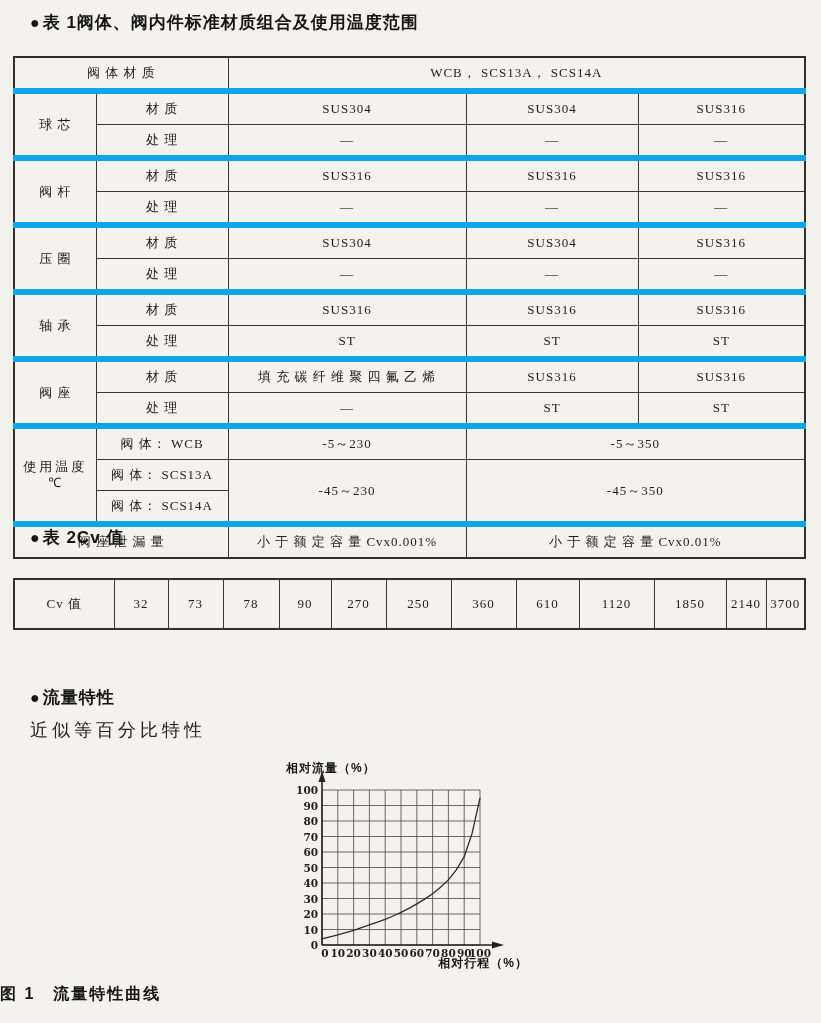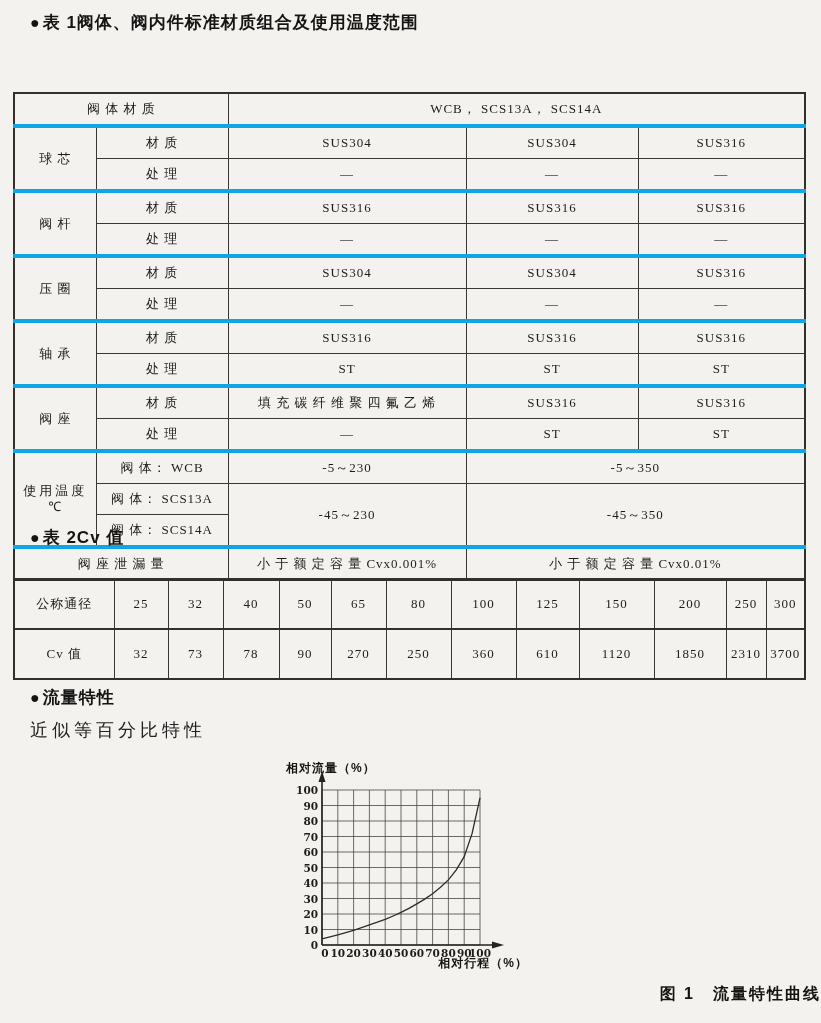--- a/index.html
+++ b/index.html
@@ -25,23 +25,23 @@
   }
   table{
     position:absolute;left:13px;border-collapse:collapse;table-layout:fixed;
   }
   table.spec{border:2px solid #33302c;}
   td{
     border:1px solid #3a3733;text-align:center;vertical-align:middle;
     font-size:13px;color:#1d1c1a;letter-spacing:1px;
     padding:0 2px;overflow:hidden;white-space:nowrap;
   }
-  #table1{top:56px;width:791px;margin-top:36px;}
+  #table1{top:56px;width:791px;}
   #table1 td{height:30px;}
-  #table1 tr.sep td{border-top:4px solid #0ea5e9;}
+  #table1 tr.sep td{border-top:6px solid #0ea5e9;}
   #table2{top:578px;width:791px;}
   #table2 td{height:48px;}
   #table2 tr.sep td{border-top:2px solid #33302c;}
   .temp-unit{display:block;line-height:1.1;}
   .temp-name{display:block;line-height:1.3;letter-spacing:3px;text-align:center;}
   #chart-wrap{position:absolute;left:278px;top:756px;width:270px;height:222px;}
   #chart-wrap svg{display:block;}
   .grid{stroke:#4a4641;stroke-width:0.8;}
   .axis{stroke:#24221f;stroke-width:1.6;}
   .arrow{fill:#24221f;}
@@ -49,21 +49,21 @@
     font-family:"DejaVu Serif", serif;font-size:10.5px;font-weight:700;fill:#1d1c1a;
   }
   .xtick{text-anchor:middle;}
   .ytick{text-anchor:end;}
   .axis-label{
     font-family:"Liberation Sans", sans-serif;font-size:12px;font-weight:700;fill:#141413;
     letter-spacing:1px;
   }
   #flow-curve{fill:none;stroke:#2e2b28;stroke-width:1.3;}
   #fig-caption{
-    position:absolute;left:0;top:984px;width:821px;text-align:right;
+    position:absolute;left:0;top:984px;width:821px;text-align:left;
     font-family:"Liberation Sans", sans-serif;font-weight:700;font-size:16px;
     color:#141413;letter-spacing:2px;
   }
 </style>
 </head>
 <body>
 
 <div class="heading" id="t1-heading">
   <span class="bullet">●</span><span class="no">表 1</span><span>阀体、阀内件标准材质组合及使用温度范围</span>
 </div>
@@ -185,48 +185,33 @@
       <col style="width:55px">
       <col style="width:65px">
       <col style="width:65px">
       <col style="width:63px">
       <col style="width:75px">
       <col style="width:72px">
       <col style="width:40px">
       <col style="width:39px">
     </colgroup>
   <tbody>
-      <tr>
-    <td>公称通径</td>
-    <td>25</td>
-    <td>32</td>
-    <td>40</td>
-    <td>50</td>
-    <td>65</td>
-    <td>80</td>
-    <td>100</td>
-    <td>125</td>
-    <td>150</td>
-    <td>200</td>
-    <td>250</td>
-    <td>300</td>
-  </tr>
   <tr class="sep">
     <td>Cv 值</td>
     <td>32</td>
     <td>73</td>
     <td>78</td>
     <td>90</td>
     <td>270</td>
     <td>250</td>
     <td>360</td>
     <td>610</td>
     <td>1120</td>
     <td>1850</td>
-    <td>2310</td>
+    <td>2140</td>
     <td>3700</td>
   </tr>
 </tbody>
   </table>
 
 <div class="heading" id="flow-heading">
   <span class="bullet">●</span><span>流量特性</span>
 </div>
 <div id="flow-subtitle">近似等百分比特性</div>
 

